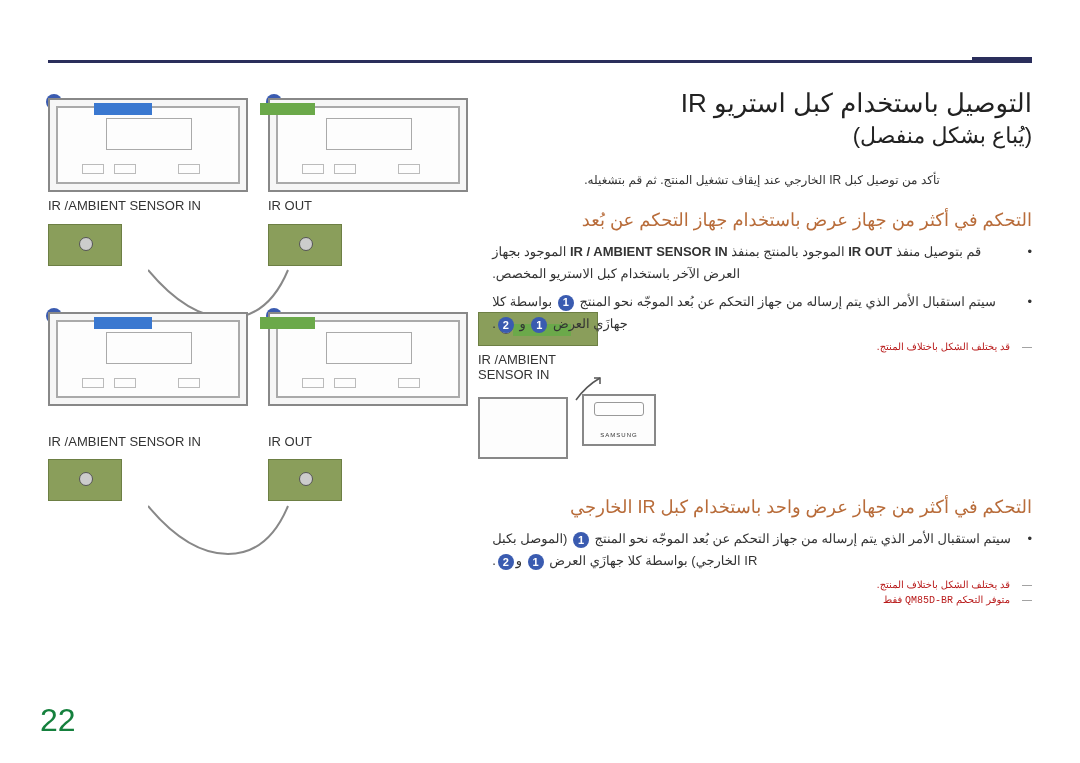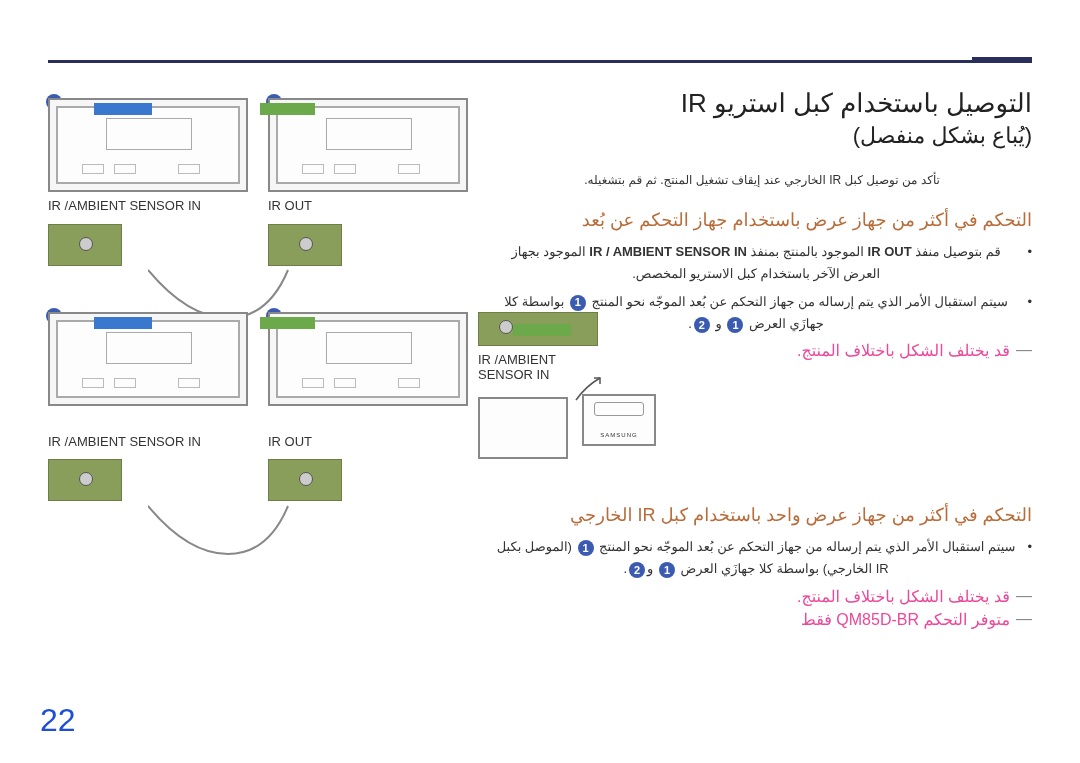--- a/index.html
+++ b/index.html
@@ -69,36 +69,36 @@
     .section-header {
       font-size: 18px;
       color: #b86c3a;
       text-align: right;
       direction: rtl;
       margin-bottom: 10px;
     }
     .bullet {
       font-size: 13px;
       color: #333;
-      text-align: center;
+      text-align: left;
       direction: rtl;
       margin-bottom: 6px;
       line-height: 1.7;
       padding-right: 12px;
       position: relative;
     }
     .bullet::before {
       content: '•';
       position: absolute;
       right: 0;
       top: 0;
     }
     .note-line {
-      font-size: 16px;
-      color: #ec4899;
+      font-size: 10px;
+      color: #b91c1c;
       text-align: right;
       direction: rtl;
       margin-bottom: 4px;
       padding-right: 22px;
       position: relative;
     }
     .note-line.dash::before {
       content: '―';
       position: absolute;
       right: 0;
@@ -192,21 +192,21 @@
     .plug-green { background: #6ba94a; }
     .plug-blue { background: #3a78d0; }
     .cable-path {
       position: absolute;
     }
     .page-number {
       position: absolute;
       bottom: 24px;
       left: 40px;
       font-size: 32px;
-      color: #1d4ed8;
+      color: #15803d;
       font-weight: 300;
     }
     .spacer { height: 44px; }
     .small-diagram-wrap {
       display: flex;
       gap: 12px;
       margin-top: 14px;
     }
     .small-box {
       width: 90px;
@@ -224,21 +224,21 @@
     }
     .wifi-logo {
       position: absolute;
       bottom: 6px;
       left: 50%;
       transform: translateX(-50%);
       font-size: 6px;
       color: #333;
       letter-spacing: 1px;
     }
-    .ltr-run { direction: ltr; unicode-bidi: embed; display: inline-block; }
+    .ltr-run { direction: ltr; unicode-bidi: embed; display: inline-block; font-family: Liberation Mono, monospace; }
   </style>
 </head>
 <body>
 
 <div class="page">
   <div class="top-rule"></div>
 
   <div class="content">
 
     <div class="left-col">

